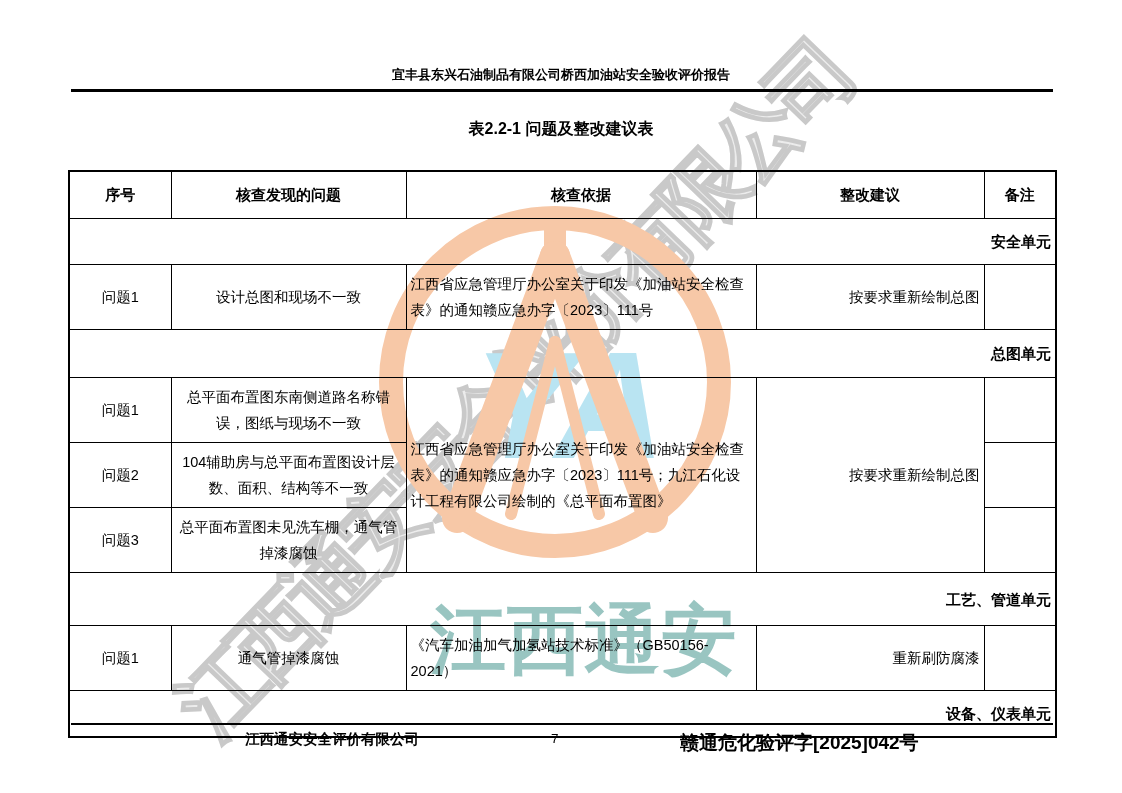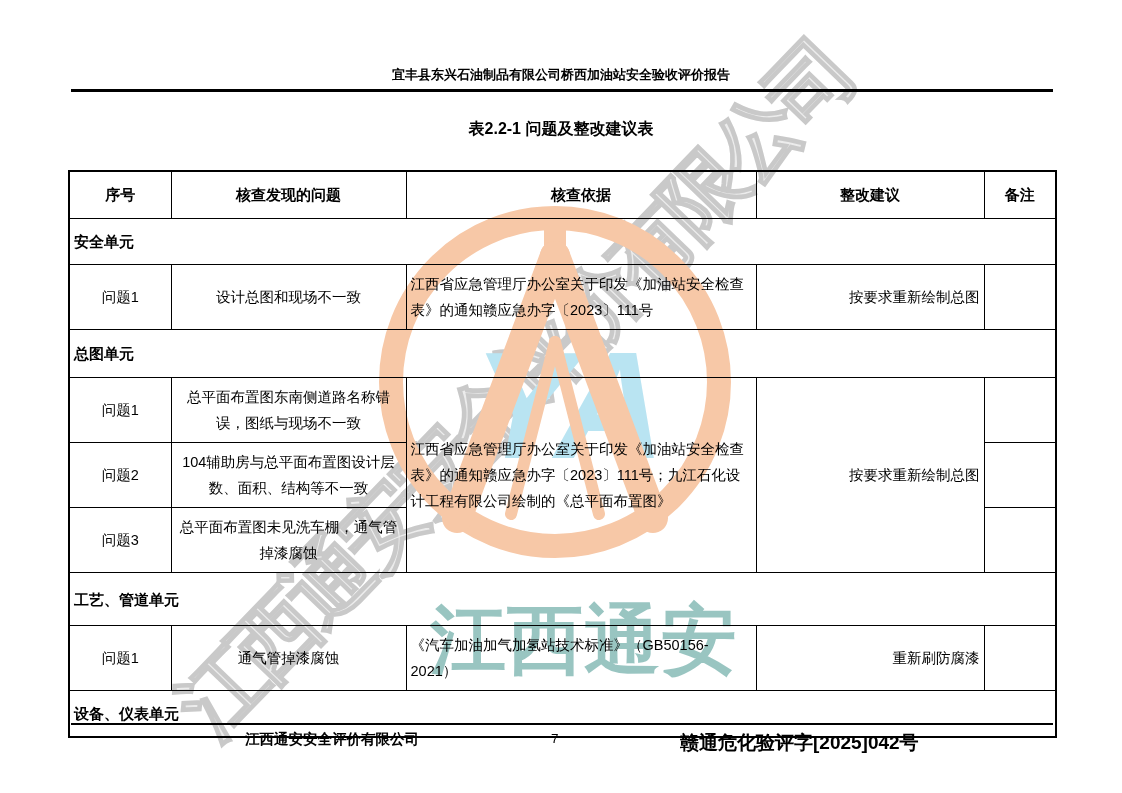--- a/index.html
+++ b/index.html
@@ -69,21 +69,21 @@
   table.review td{
     border:1px solid #000;
     padding:6px 4px;
     vertical-align:middle;
     line-height:1.8;
     background:transparent;
   }
   td.hcell{font-weight:bold;text-align:center;font-size:15px;}
   tr.hrow{height:47px;}
   tr.sec{height:46px;}
-  td.seccell{font-weight:bold;text-align:left;font-size:15px;}
+  td.seccell{font-weight:bold;text-align:right;font-size:15px;}
   tr.r-safe{height:58px;}
   tr.sec2{height:48px;}
   tr.r-plan{height:55px;}
   tr.sec3{height:53px;}
   tr.r-pipe{height:47px;}
   tr.sec4{height:46px;}
   td.idcell{text-align:center;}
   td.probcell{text-align:center;padding-left:7px;padding-right:5px;margin-top:18px;}
   td.basiscell{text-align:left;padding-left:6px;padding-right:6px;}
   td.sugcell{text-align:right;}

